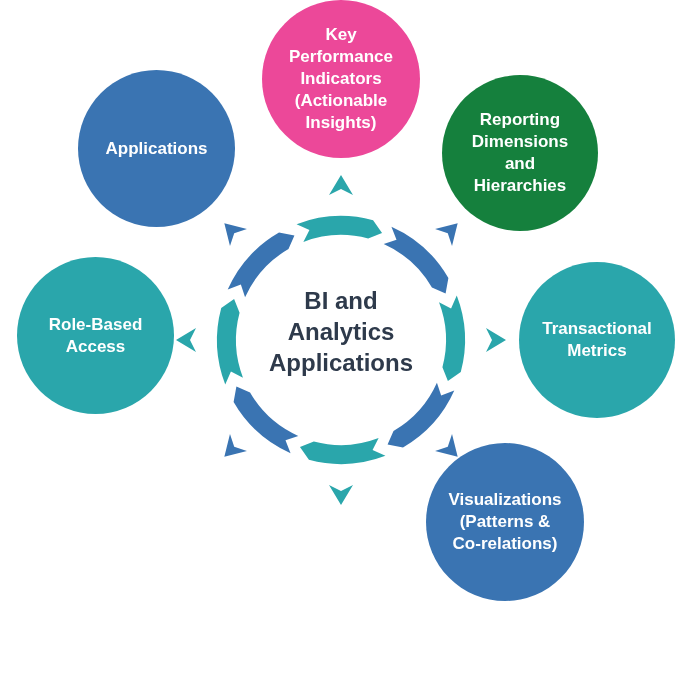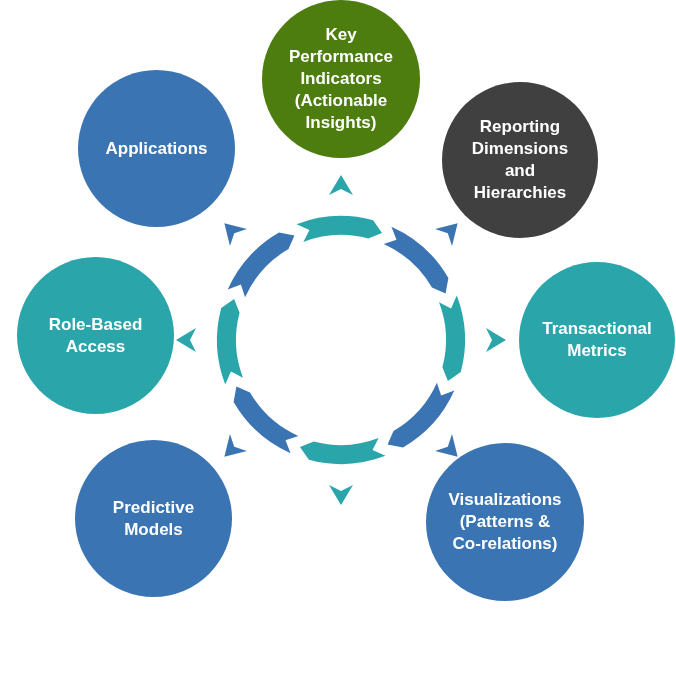--- a/index.html
+++ b/index.html
@@ -36,47 +36,46 @@
       <path d="M 385.4376257436172 455.763972885653 A 124 124 0 0 1 308.9064384072874 459.77480245984447 L 299.9668697770631 446.8949588339296 L 313.82400026423534 441.4222117603522 A 105 105 0 0 0 378.62863470225653 438.0259447822062 L 372.5604772410464 450.0644641849375 Z" fill="#2aa6ab"></path>
       <path d="M 341 505 L 329 485 L 341 491 L 353 485 Z" fill="#2aa6ab"></path>
       <path d="M 290.5646562586008 453.2796367476825 A 124 124 0 0 1 233.6128499307296 402 L 236.3990450999222 386.57134563217915 L 250.06733260263394 392.5 A 105 105 0 0 0 298.292652477041 435.9222730524731 L 285.48929848179444 440.14395646746084 Z" fill="#3a74b2"></path>
       <path d="M 224.32738110421968 456.6726188957804 L 229.98423535371205 434.04520189781084 L 234.2268760408313 446.7731239591687 L 246.95479810218922 451.015764646288 Z" fill="#3a74b2"></path>
       <path d="M 225.236027114347 384.4376257436172 A 124 124 0 0 1 221.22519754015553 307.90643840728745 L 234.1050411660704 298.9668697770631 L 239.57778823964782 312.82400026423534 A 105 105 0 0 0 242.97405521779382 377.62863470225653 L 230.9355358150625 371.56047724104644 Z" fill="#2aa6ab"></path>
       <path d="M 176 340 L 196 328 L 190 340 L 196 352 Z" fill="#2aa6ab"></path>
       <path d="M 227.72036325231747 289.56465625860085 A 124 124 0 0 1 278.99999999999994 232.61284993072962 L 294.4286543678209 235.3990450999222 L 288.49999999999994 249.06733260263397 A 105 105 0 0 0 245.07772694752688 297.29265247704103 L 240.85604353253916 284.48929848179444 Z" fill="#3a74b2"></path>
       <path d="M 224.32738110421963 223.32738110421968 L 246.95479810218916 228.98423535371205 L 234.2268760408313 233.2268760408313 L 229.984235353712 245.95479810218922 Z" fill="#3a74b2"></path>
     </svg>
 
-  <div class="node" id="node-kpi" style="left: 262px; top: 0px; width: 158px; height: 158px; background: #4d7c0f; justify-content: center;">
+  <div class="node" id="node-kpi" style="left: 262px; top: 0px; width: 158px; height: 158px; background: #ec4899; justify-content: center;">
     <span class="lbl">Key
 Performance
 Indicators
 (Actionable
 Insights)</span>
   </div>
-  <div class="node" id="node-reporting" style="left: 442px; top: 82px; width: 156px; height: 156px; background: #404040;">
+  <div class="node" id="node-reporting" style="left: 442px; top: 75px; width: 156px; height: 156px; background: #15803d;">
     <span class="lbl">Reporting
 Dimensions
 and
 Hierarchies</span>
   </div>
   <div class="node" id="node-transactional" style="left: 519px; top: 262px; width: 156px; height: 156px; background: rgb(42, 166, 171); justify-content: center;">
     <span class="lbl">Transactional
 Metrics</span>
   </div>
   <div class="node" id="node-visualizations" style="left: 426px; top: 443px; width: 158px; height: 158px; background: rgb(58, 116, 178);">
     <span class="lbl">Visualizations
 (Patterns &amp;
 Co-relations)</span>
   </div>
-  <div class="node" id="node-predictive" style="left: 75px; top: 440px; width: 157px; height: 157px; background: rgb(58, 116, 178);">
-    <span class="lbl">Predictive
-Models</span>
-  </div>
   <div class="node" id="node-role" style="left: 17px; top: 257px; width: 157px; height: 157px; background: rgb(42, 166, 171);">
     <span class="lbl">Role-Based
 Access</span>
   </div>
   <div class="node" id="node-collaboration" style="left: 78px; top: 70px; width: 157px; height: 157px; background: rgb(58, 116, 178);">
     <span class="lbl">Applications</span>
   </div>
 
+  <div class="center-title" style="color: rgb(46, 58, 75);">BI and
+Analytics
+Applications</div>
 </div>
 
 </body></html>

